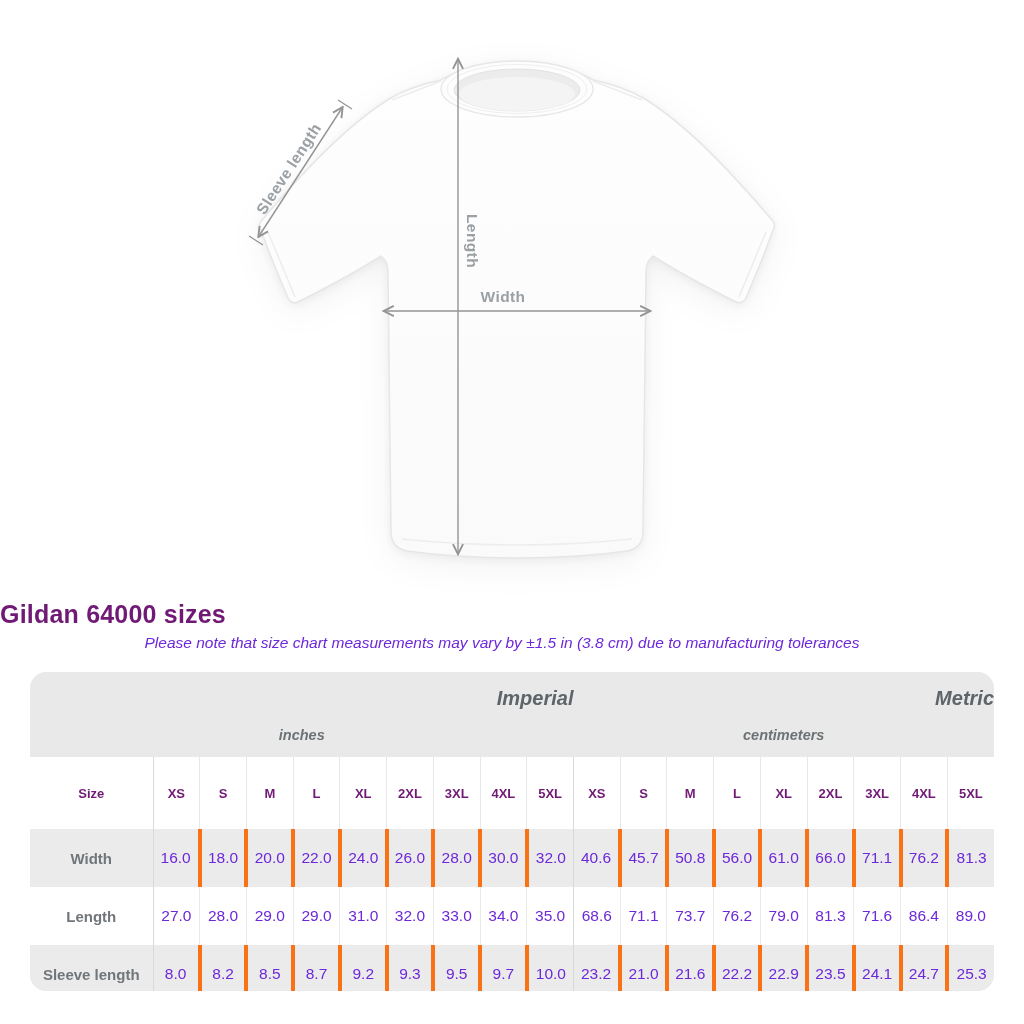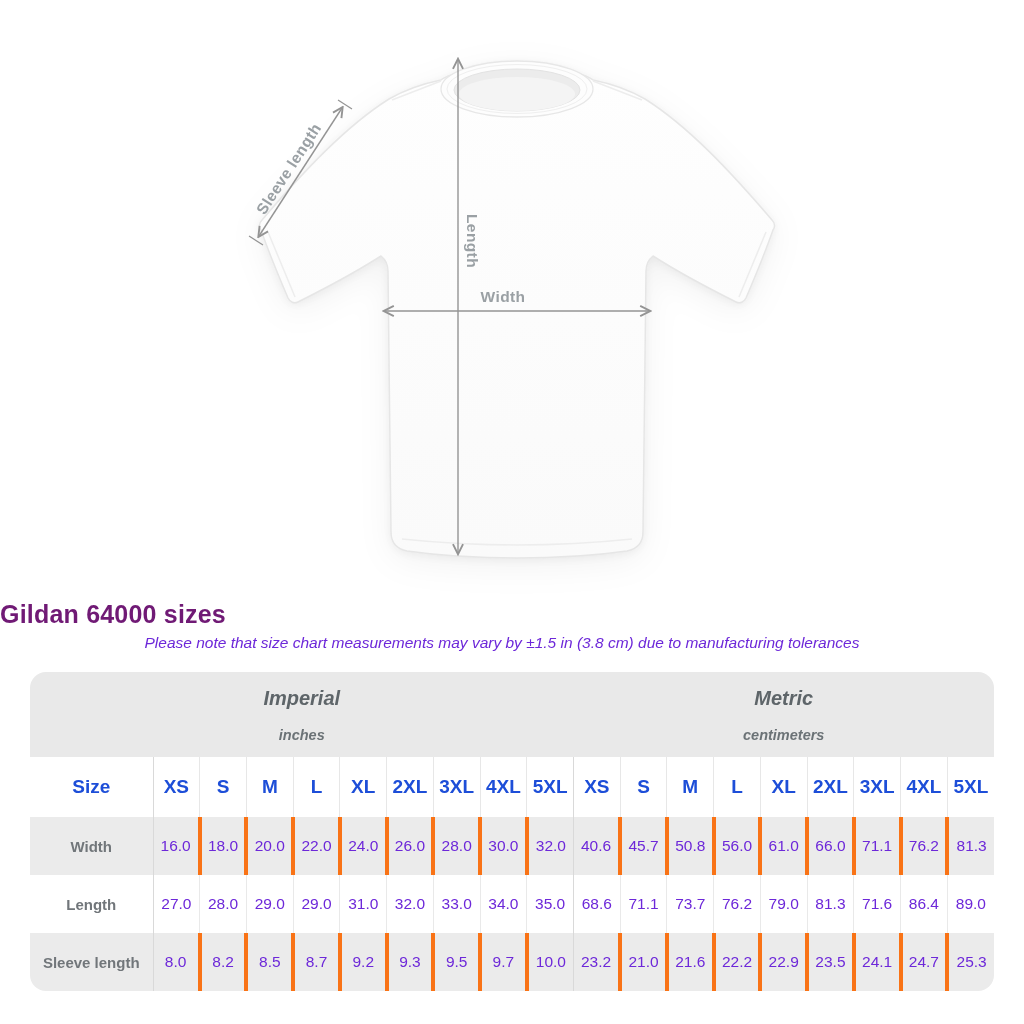--- a/index.html
+++ b/index.html
@@ -33,24 +33,24 @@
   
   .tablewrap{
     position:absolute;top:672px;left:30px;width:964px;height:319px;
     border-radius:16px;overflow:hidden;
   }
   table.size-grid{border-collapse:collapse;table-layout:fixed;width:964px;}
   col.c-label{width:123px;}
   th,td{text-align:center;vertical-align:middle;padding:0;}
 
   tr.band th{background:#e9e9e9;height:85px;}
-  .sec-label{font-size:20px;font-weight:bold;font-style:italic;color:#5e6569;}
+  .sec-label{font-size:20px;font-weight:bold;font-style:italic;color:#5e6569;text-align:right;}
   .sec-unit{font-size:14.5px;font-style:italic;color:#6b7276;margin-top:17px;}
 
-  tr.sizes th{height:60px;background:#ffffff;font-size:19px;font-weight:bold;color:#1d4ed8;}
+  tr.sizes th{height:72px;background:#ffffff;font-size:13px;font-weight:bold;color:#701a75;}
   tbody tr{height:58px;}
   tbody th.rowlabel{font-size:15px;font-weight:bold;color:#71767a;}
   tbody td{font-size:15.5px;color:#6d28d9;}
   tr.stripe th,tr.stripe td{background:#ebebeb;}
   tr.plain th,tr.plain td{background:#ffffff;}
 
   tr.sizes .v{border-left:1px solid #e7e7e7;}
   tr.plain .v{border-left:1px solid #e9e9e9;}
   tr.stripe .v{border-left:4px solid #f97316;}
   tr.sizes .vs,tr.plain .vs,tr.stripe .vs{border-left:1px solid #d9d9d9;margin-top:16px;}

